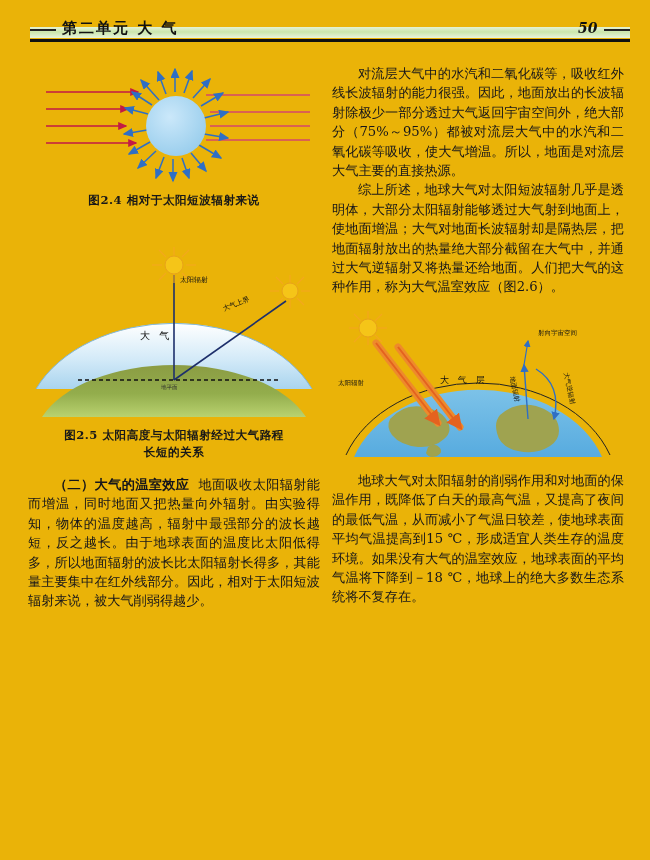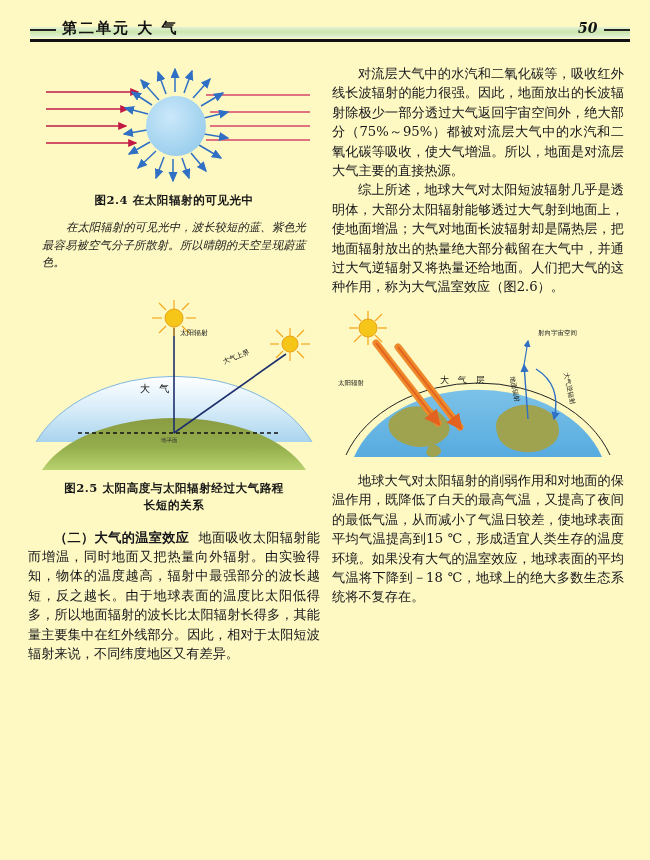--- a/index.html
+++ b/index.html
@@ -8,21 +8,21 @@
   }
   body {
     width: 650px; height: 860px;
     position: relative;
     overflow: hidden;
     font-family: "DejaVu Sans", sans-serif;
     color: #1a1a1a;
   }
   .page {
     position: absolute; inset: 0;
-    background: #fef9c3;
+    background: #eab308;
   }
 
   
   .header {
     position: absolute;
     left: 0; top: 18px;
     width: 650px; height: 26px;
   }
   .header-band {
     position: absolute;
@@ -187,23 +187,22 @@
           <line x1="122" y1="78" x2="101" y2="90" marker-end="url(#blArrow)"></line>
           <line x1="119" y1="66" x2="96" y2="70" marker-end="url(#blArrow)"></line>
           <line x1="120" y1="50" x2="97" y2="44" marker-end="url(#blArrow)"></line>
           <line x1="124" y1="41" x2="104" y2="28" marker-end="url(#blArrow)"></line>
         </g>
 
         <circle cx="148" cy="62" r="30" fill="url(#circGrad)"></circle>
       </svg>
     </div>
 
-    <div class="caption">图2.4   在太阳辐射的可见光中</div>
+    <div class="caption">图2.4   相对于太阳短波辐射来说</div>
     <div class="gap10"></div>
-    <div class="handnote">在太阳辐射的可见光中，波长较短的蓝、紫色光最容易被空气分子所散射。所以晴朗的天空呈现蔚蓝色。</div>
     <div class="gap14"></div>
 
 
     <div class="gap6"></div>
 
     <div class="fig25">
       <svg class="figsvg" width="292" height="178" viewBox="0 0 292 178">
         <defs>
           <linearGradient id="skyGrad25" x1="0" y1="0" x2="0" y2="1">
             <stop offset="0%" stop-color="#ffffff"></stop>
@@ -262,21 +261,21 @@
         <text x="112" y="100" font-family="DejaVu Serif, serif" font-size="10" fill="#111" letter-spacing="3">大 气</text>
         <text x="133" y="150" font-family="DejaVu Serif, serif" font-size="5.5" fill="#2b2b2b">地平面</text>
       </svg>
     </div>
 
     <div class="caption">图2.5   太阳高度与太阳辐射经过大气路程</div>
     <div class="caption">长短的关系</div>
 
     <div class="gap14"></div>
 
-    <p class="body"><span class="sec-head">（二）大气的温室效应</span>&nbsp;&nbsp;<span>地面吸收太阳辐射能而增温，同时地面又把热量向外辐射。由实验得知，物体的温度越高，辐射中最强部分的波长越短，反之越长。由于地球表面的温度比太阳低得多，所以地面辐射的波长比太阳辐射长得多，其能量主要集中在红外线部分。因此，相对于太阳短波辐射来说，不同纬度地区又有差异。</span></p>
+    <p class="body"><span class="sec-head">（二）大气的温室效应</span>&nbsp;&nbsp;<span>地面吸收太阳辐射能而增温，同时地面又把热量向外辐射。由实验得知，物体的温度越高，辐射中最强部分的波长越短，反之越长。由于地球表面的温度比太阳低得多，所以地面辐射的波长比太阳辐射长得多，其能量主要集中在红外线部分。因此，相对于太阳短波辐射来说，被大气削弱得越少。</span></p>
   </div>
 
   <div class="col col-right">
 
     <p class="body">对流层大气中的水汽和二氧化碳等，吸收红外线长波辐射的能力很强。因此，地面放出的长波辐射除极少一部分透过大气返回宇宙空间外，绝大部分（75%～95%）都被对流层大气中的水汽和二氧化碳等吸收，使大气增温。所以，地面是对流层大气主要的直接热源。</p>
     <p class="body">综上所述，地球大气对太阳短波辐射几乎是透明体，大部分太阳辐射能够透过大气射到地面上，使地面增温；大气对地面长波辐射却是隔热层，把地面辐射放出的热量绝大部分截留在大气中，并通过大气逆辐射又将热量还给地面。人们把大气的这种作用，称为大气温室效应（图2.6）。</p>
 
     <div class="gap10"></div>
 
     <div class="fig26">

